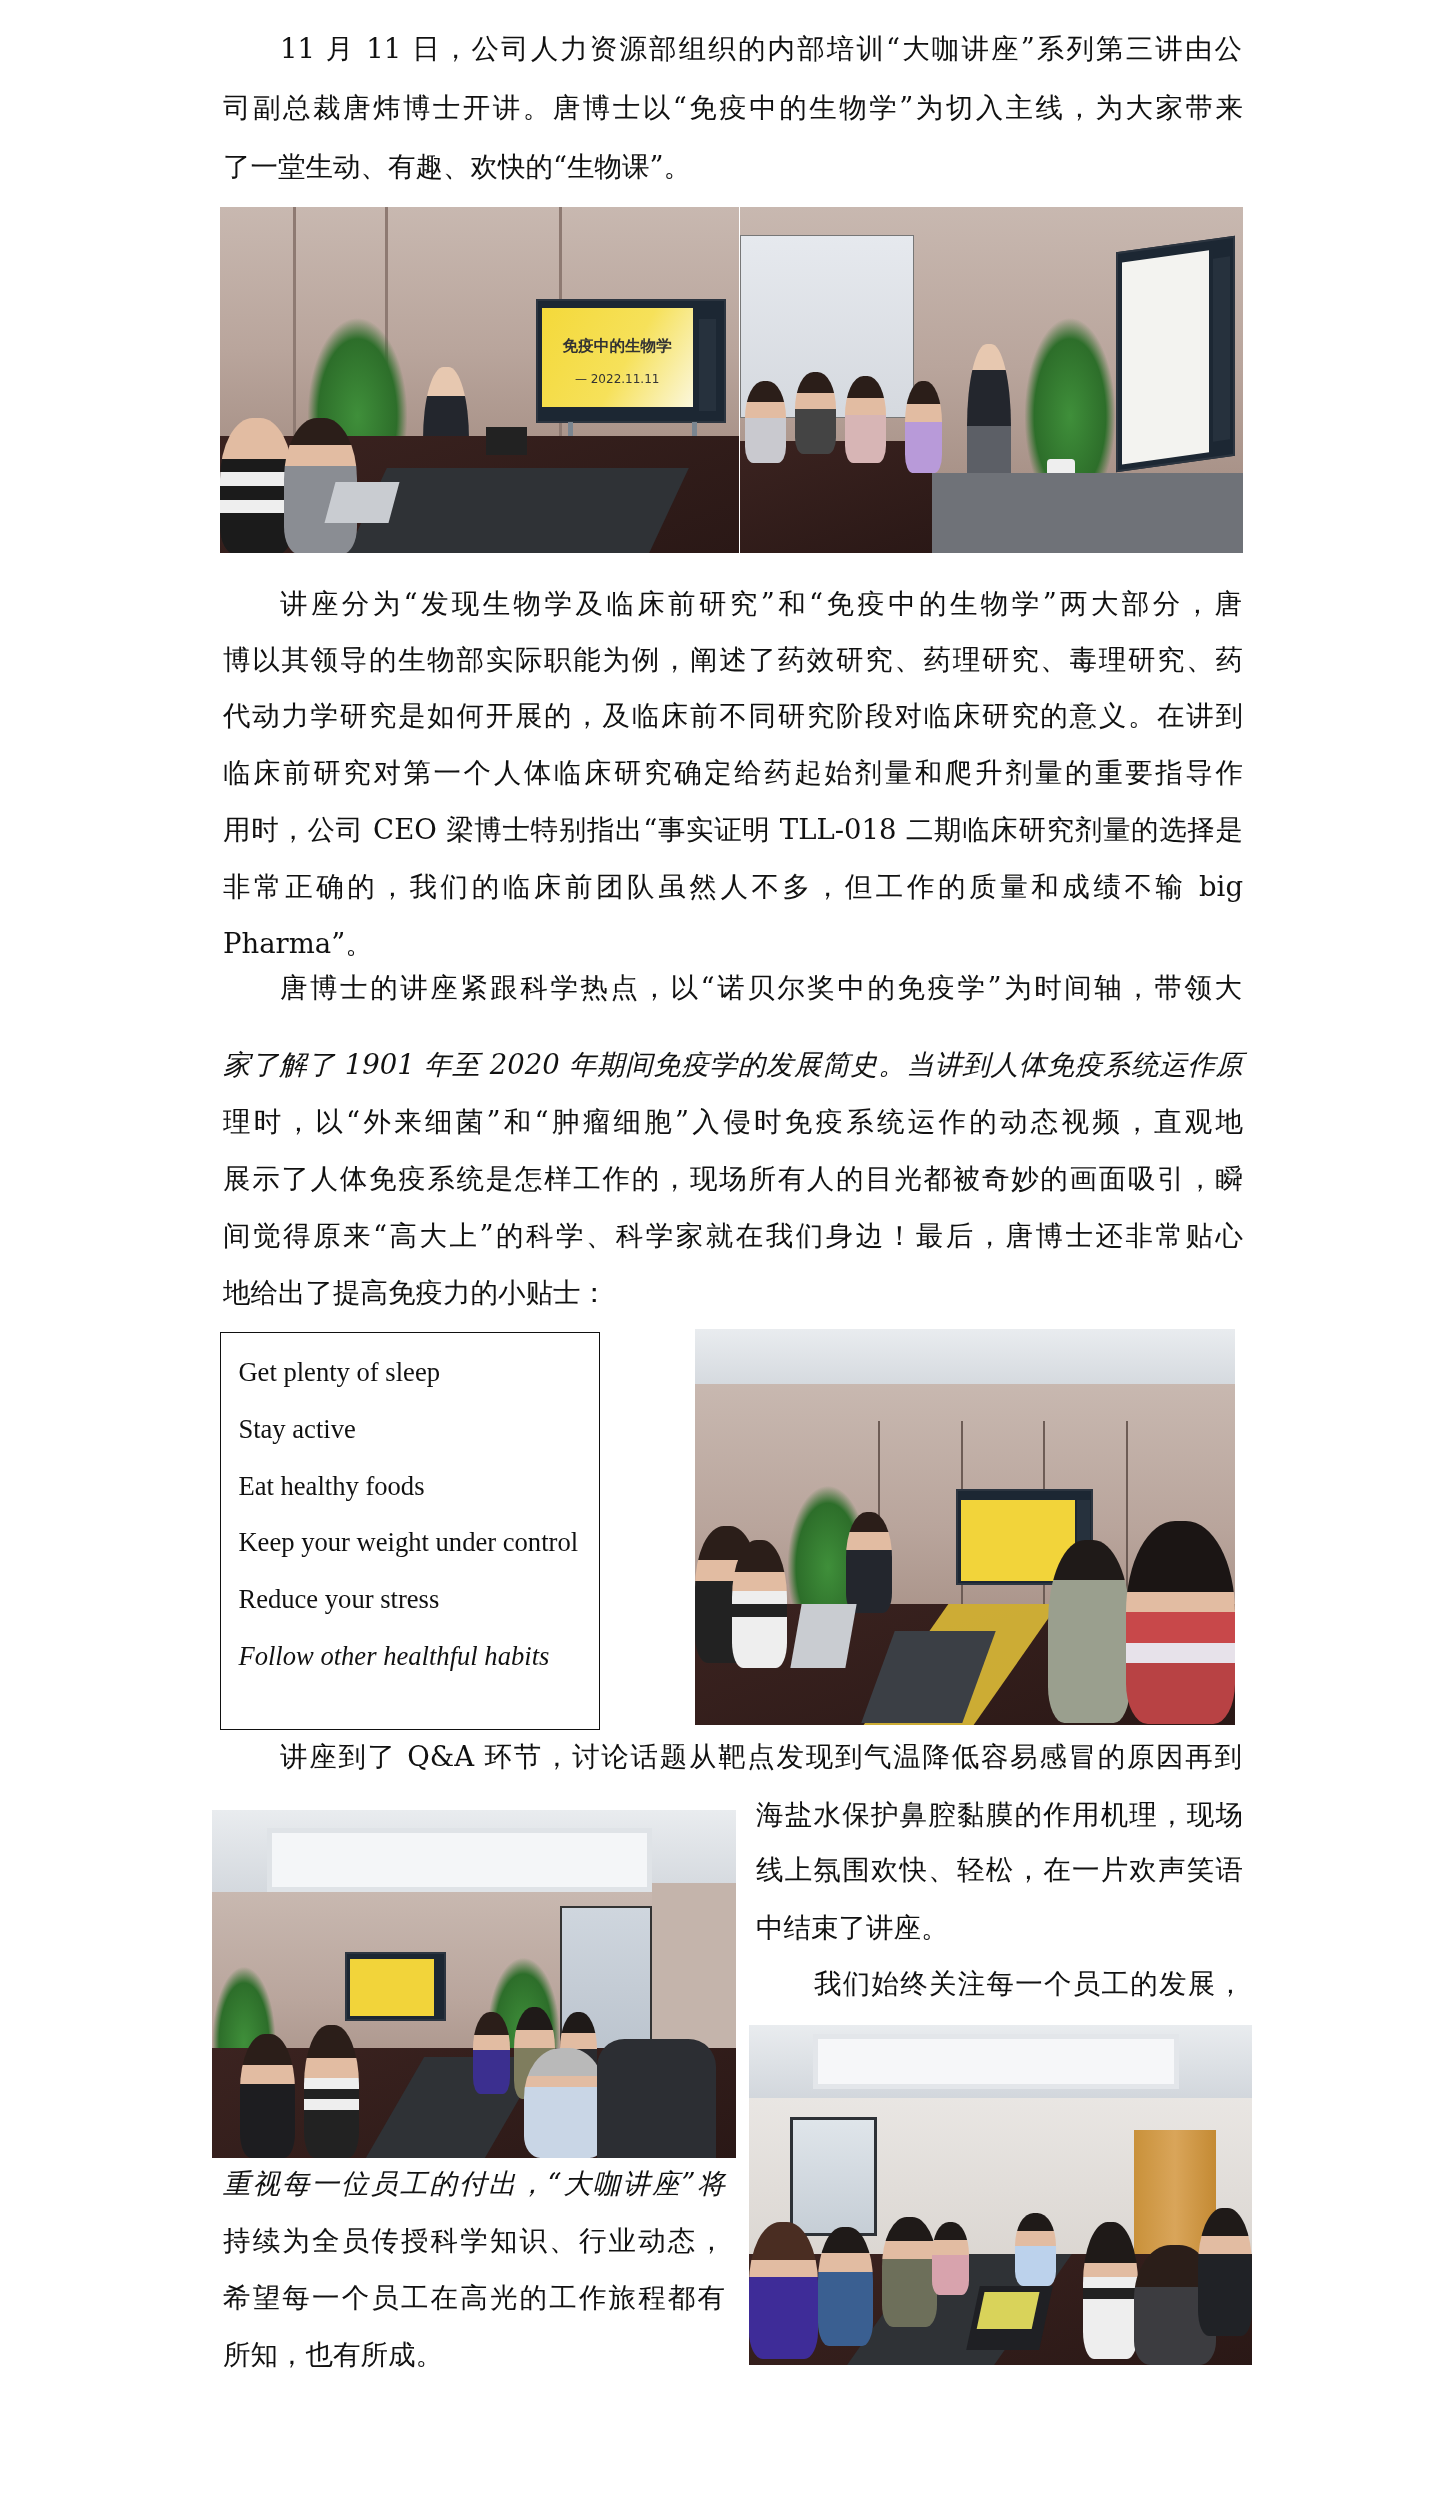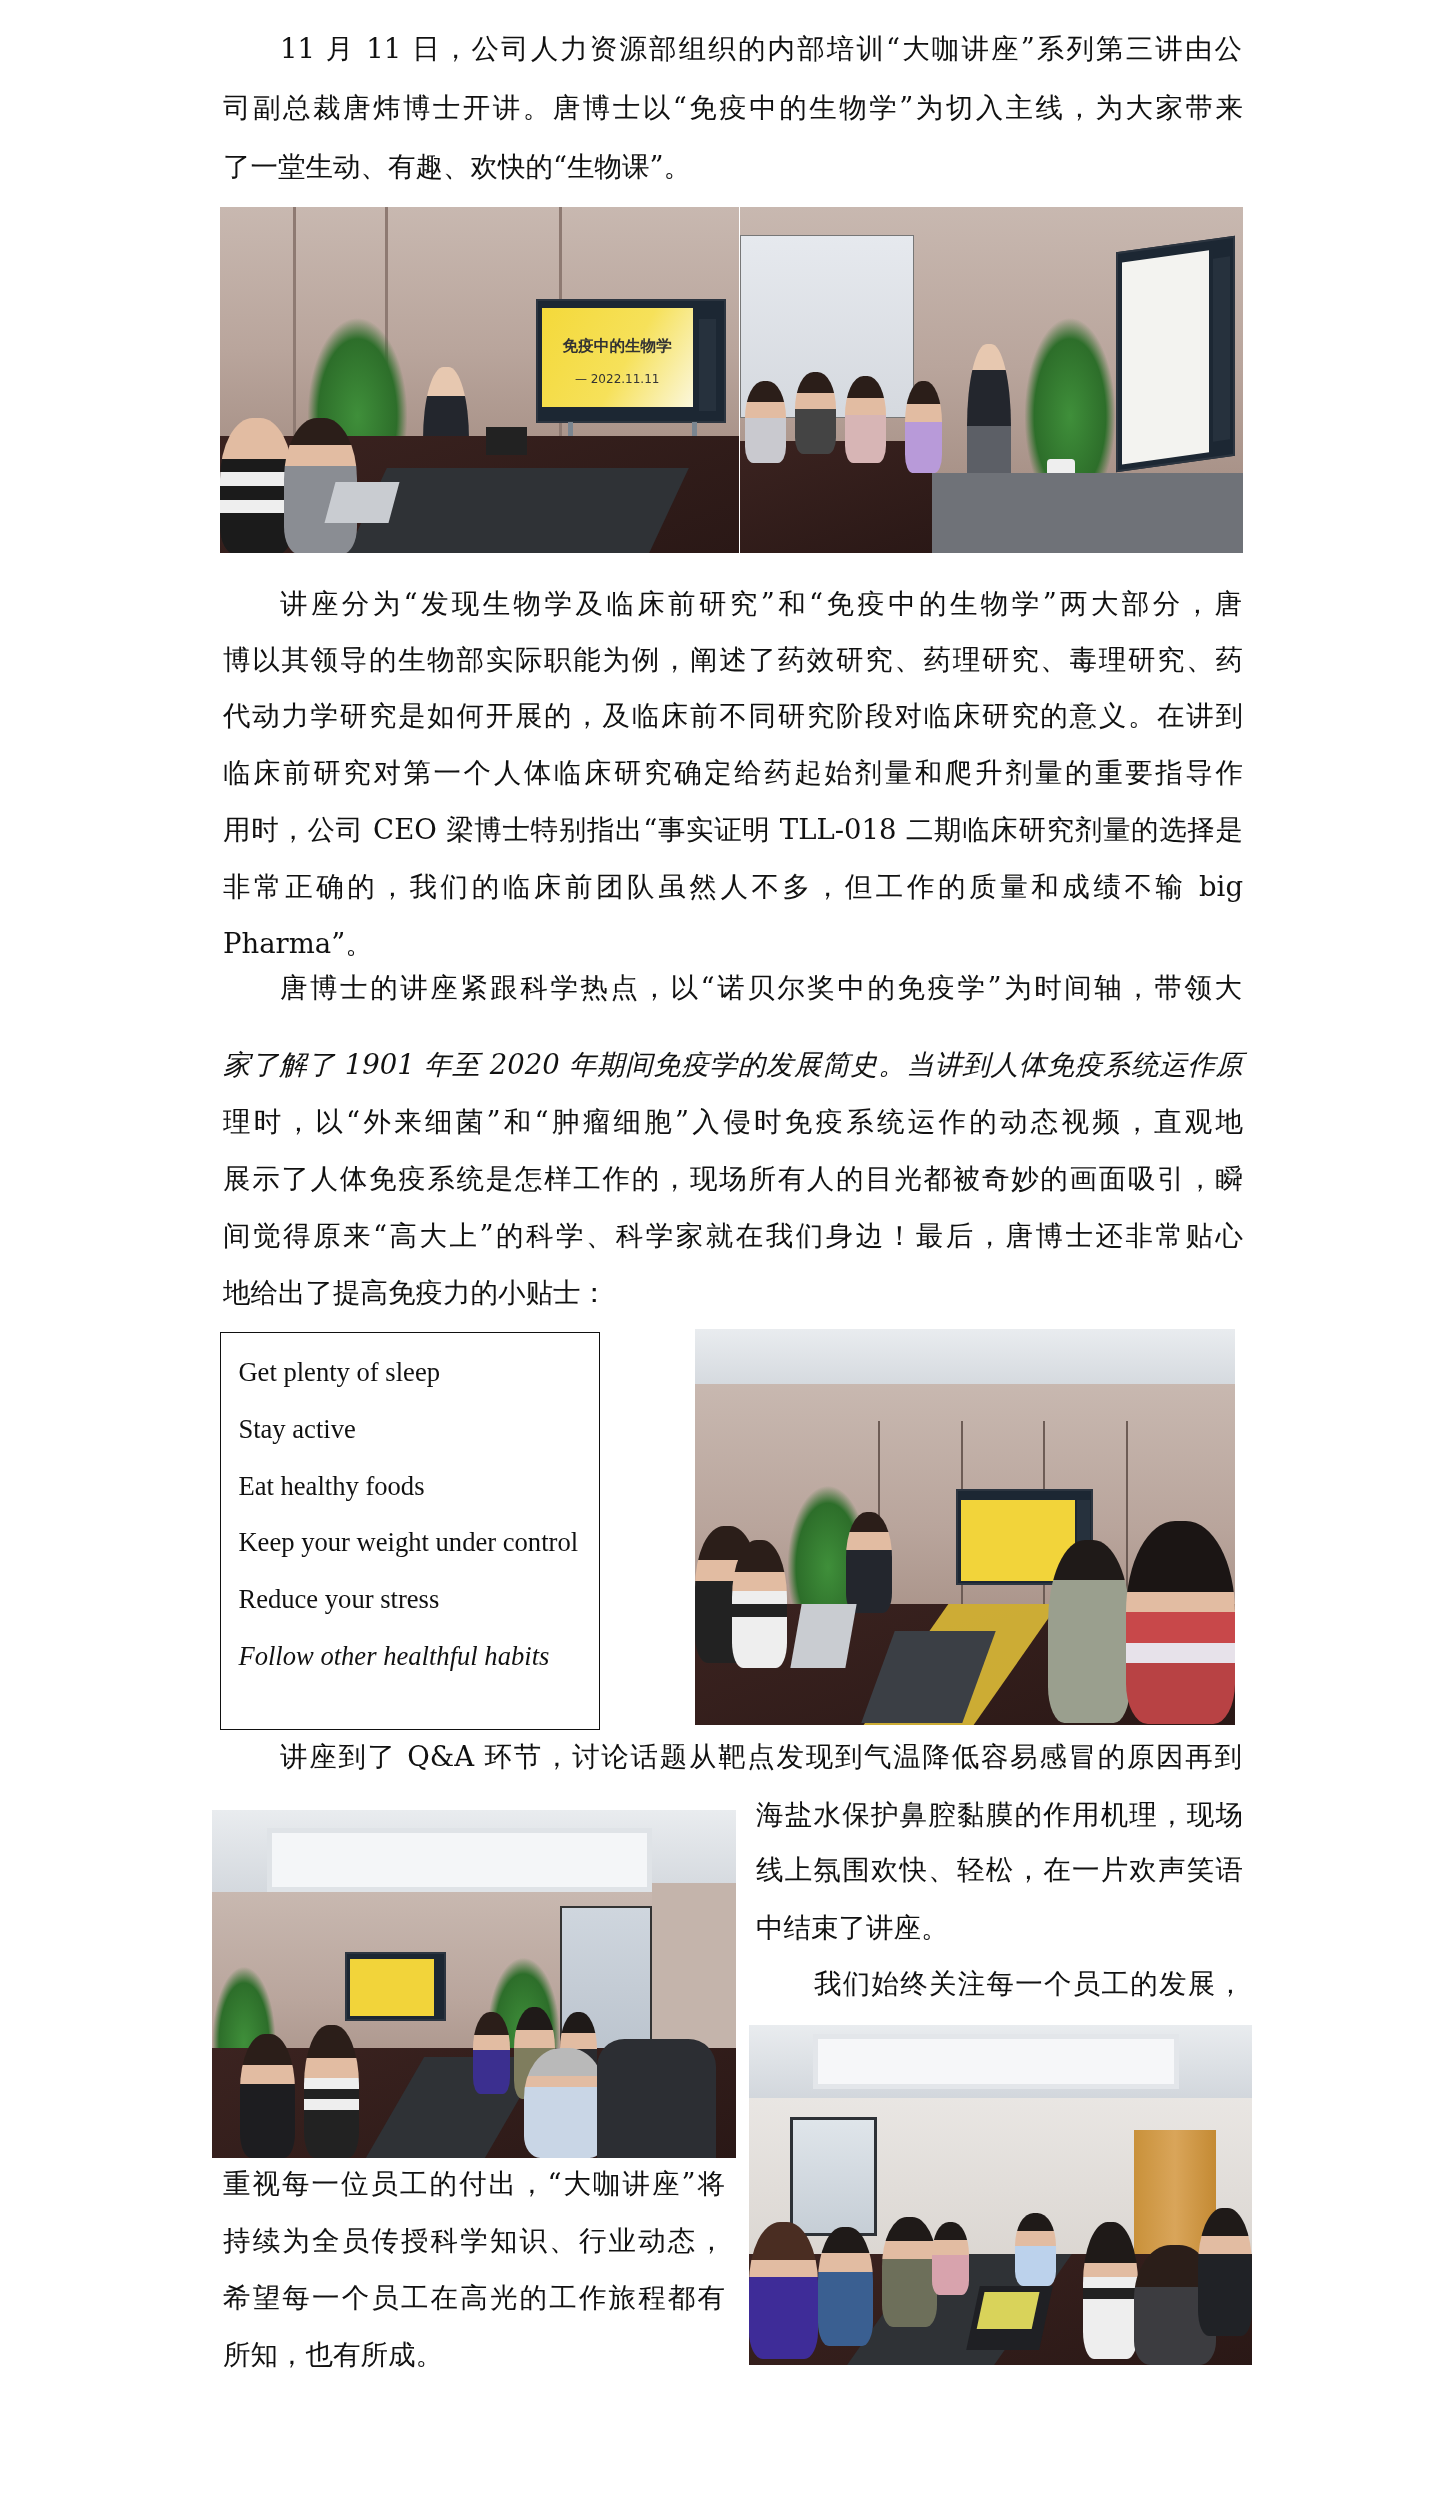--- a/index.html
+++ b/index.html
@@ -171,18 +171,18 @@
   <div class="abs person" style="left:266px;top:188px;width:41px;height:73px;background:linear-gradient(180deg,#1f1a18 0 25%,#e2bca2 25% 45%,#bcd2ec 45%);"></div>
   <div class="abs person" style="left:334px;top:197px;width:55px;height:137px;background:linear-gradient(180deg,#1f1a18 0 30%,#e2bca2 30% 40%,#eee 40% 48%,#222 48% 56%,#eee 56%);"></div>
   <div class="abs person" style="left:385px;top:220px;width:82px;height:120px;background:linear-gradient(180deg,#2b1e19 0 35%,#3c3c40 35%);"></div>
   <div class="abs person" style="left:449px;top:183px;width:54px;height:128px;background:linear-gradient(180deg,#1f1a18 0 22%,#e2bca2 22% 36%,#202226 36%);"></div>
   <div class="abs" style="left:224px;top:261px;width:73px;height:64px;background:#1f2024;transform:skewX(-12deg);">
       <div class="abs" style="left:5.5px;top:5.5px;width:55px;height:37px;background:#d9d35a;"></div>
     </div>
 </div>
 
 <div>
-  <div class="line" style="left:223px; top:2163px; width:502px;">重视每一位员工的付出，“大咖讲座”将</div>
+  <div class="line" style="left:223px; top:2163px; width:502px;font-style:italic;">重视每一位员工的付出，“大咖讲座”将</div>
   <div class="line" style="left:223px; top:2220px; width:502px;">持续为全员传授科学知识、行业动态，</div>
   <div class="line" style="left:223px; top:2277px; width:502px;">希望每一个员工在高光的工作旅程都有</div>
   <div class="line last" style="left:223px; top:2334px; width:502px;">所知，也有所成。</div>
 </div>
 
 
 </body></html>

